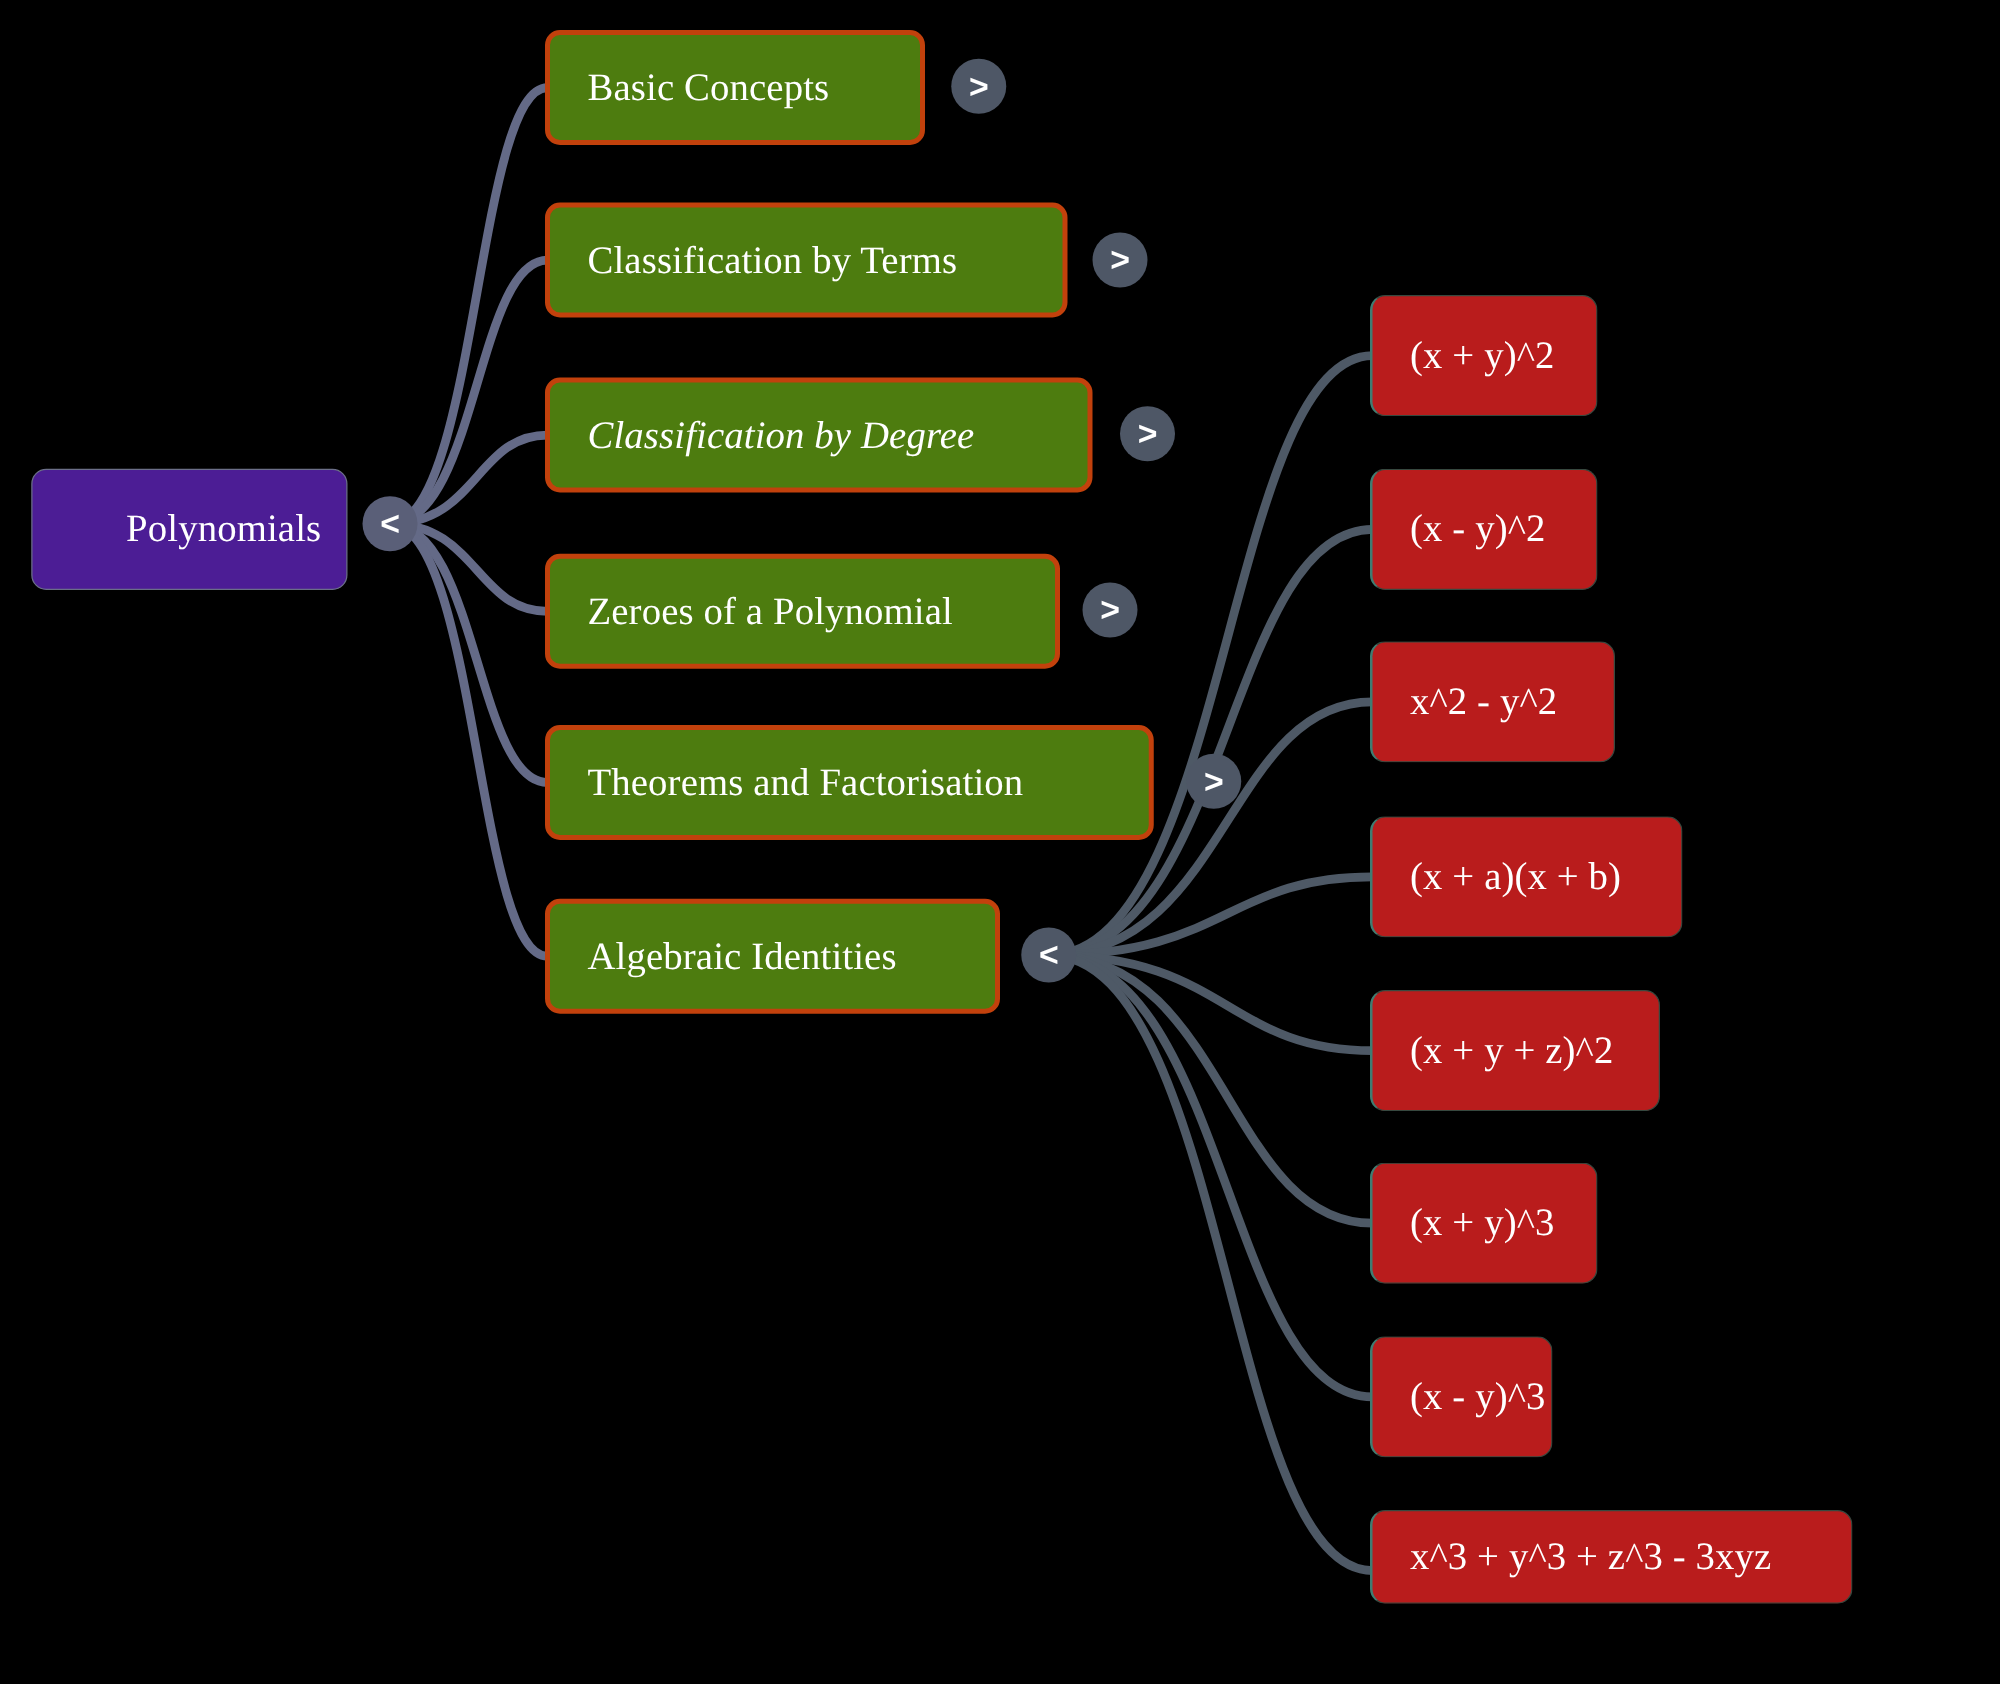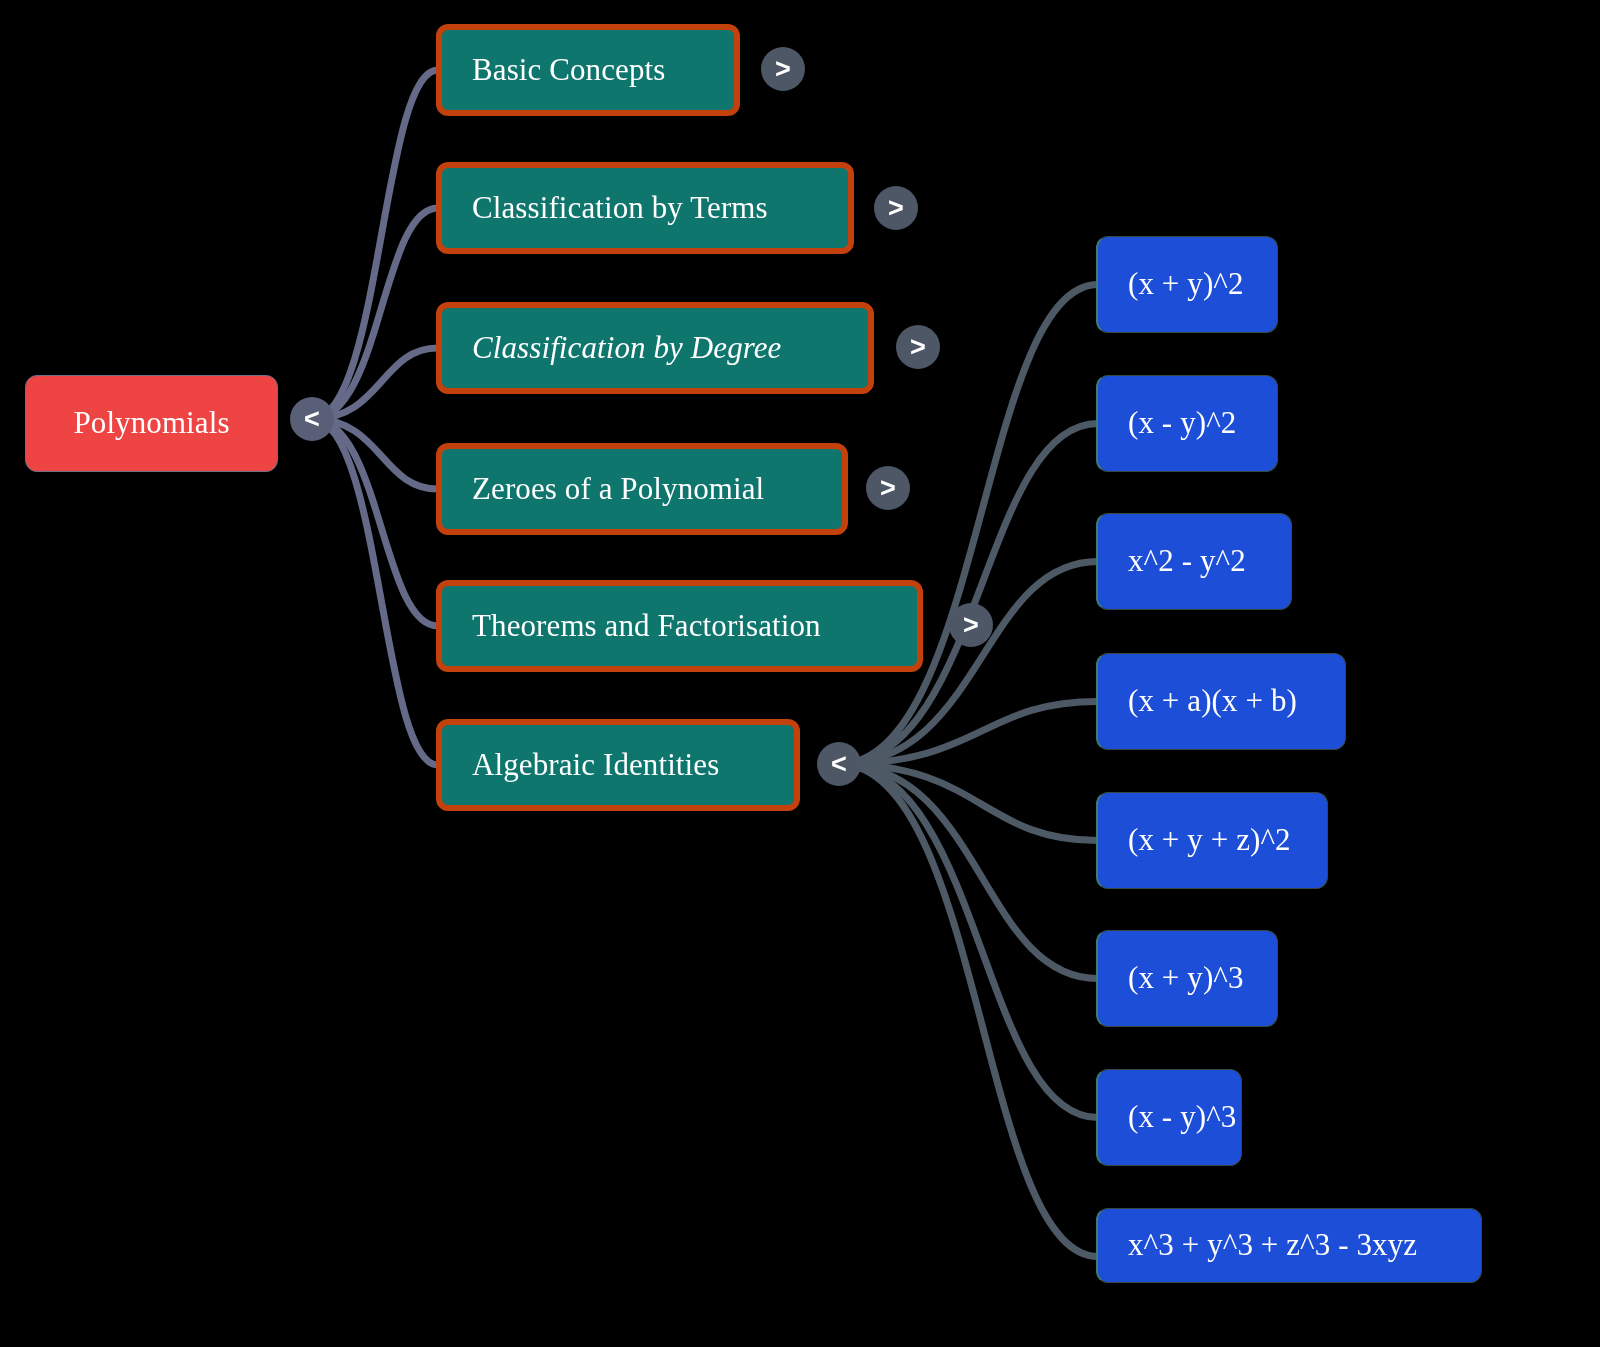--- a/index.html
+++ b/index.html
@@ -31,32 +31,32 @@
     border-radius: 12px;
     color: #ffffff;
     font-size: 31px;
     line-height: 1.1;
     letter-spacing: 0.1px;
     padding-left: 30px;
     padding-right: 26px;
     white-space: nowrap;
   }
   .node-root {
-    background: #ef4444;
+    background: #4c1d95;
     border: 1px solid #6b6f88;
-    justify-content: center;
+    justify-content: flex-end;
     padding-left: 20px;
     padding-right: 20px;
   }
   .node-branch {
-    background: #0f766e;
-    border: 6px solid #c2410c;
+    background: #4d7c0f;
+    border: 4px solid #c2410c;
   }
   .node-leaf {
-    background: #1d4ed8;
+    background: #b91c1c;
     border: 1px solid #37483f;
     border-left: 2px solid #3f7d72;
   }
   .toggle {
     position: absolute;
     box-sizing: border-box;
     width: 44px;
     height: 44px;
     border-radius: 50%;
     background: #4e5766;

